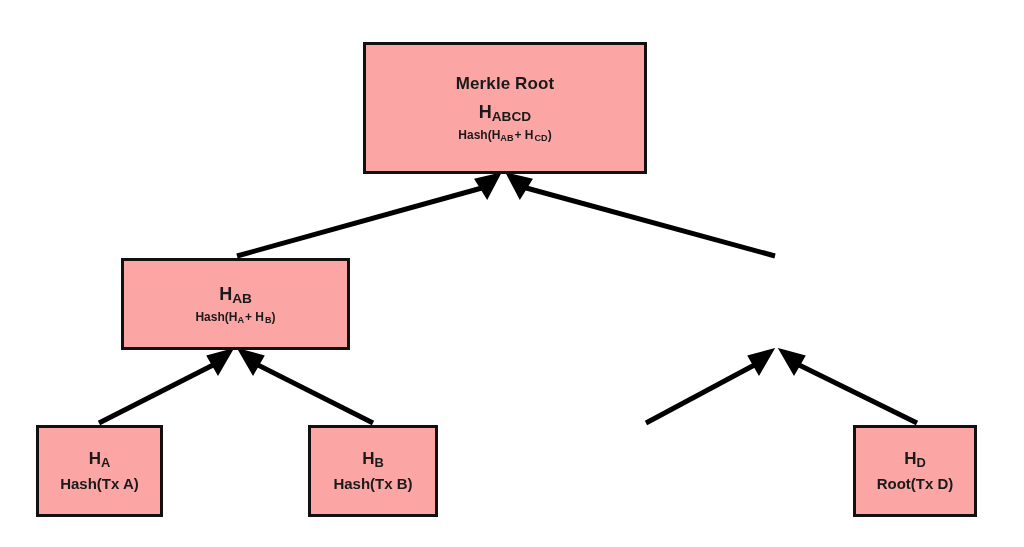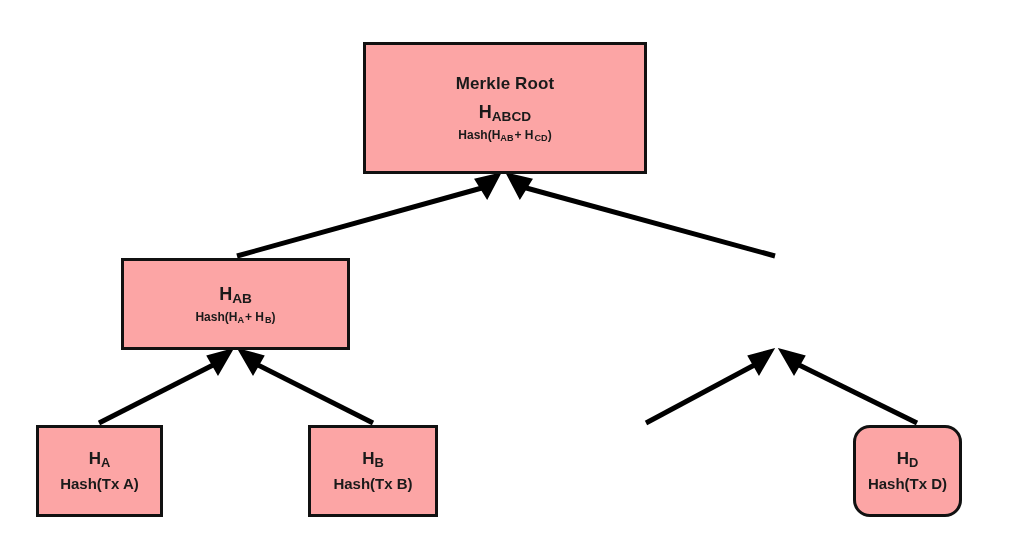--- a/index.html
+++ b/index.html
@@ -133,18 +133,18 @@
     <span class="node-line l-hash"><span>H</span><sub>A</sub></span>
     <span class="node-line l-formula">Hash(Tx A)</span>
   </div>
 
   <div class="node leaf" style="left:308px; top:425px; width:130px; height:92px;">
     <span class="node-line l-hash"><span>H</span><sub>B</sub></span>
     <span class="node-line l-formula">Hash(Tx B)</span>
   </div>
 
 
-  <div class="node leaf" style="left:853px; top:425px; width:109px; height:92px;border-radius:17px;">
+  <div class="node leaf" style="left:853px; top:425px; width:124px; height:92px;">
     <span class="node-line l-hash"><span>H</span><sub>D</sub></span>
-    <span class="node-line l-formula">Hash(Tx D)</span>
+    <span class="node-line l-formula">Root(Tx D)</span>
   </div>
 
 </div>
 
 </body></html>

